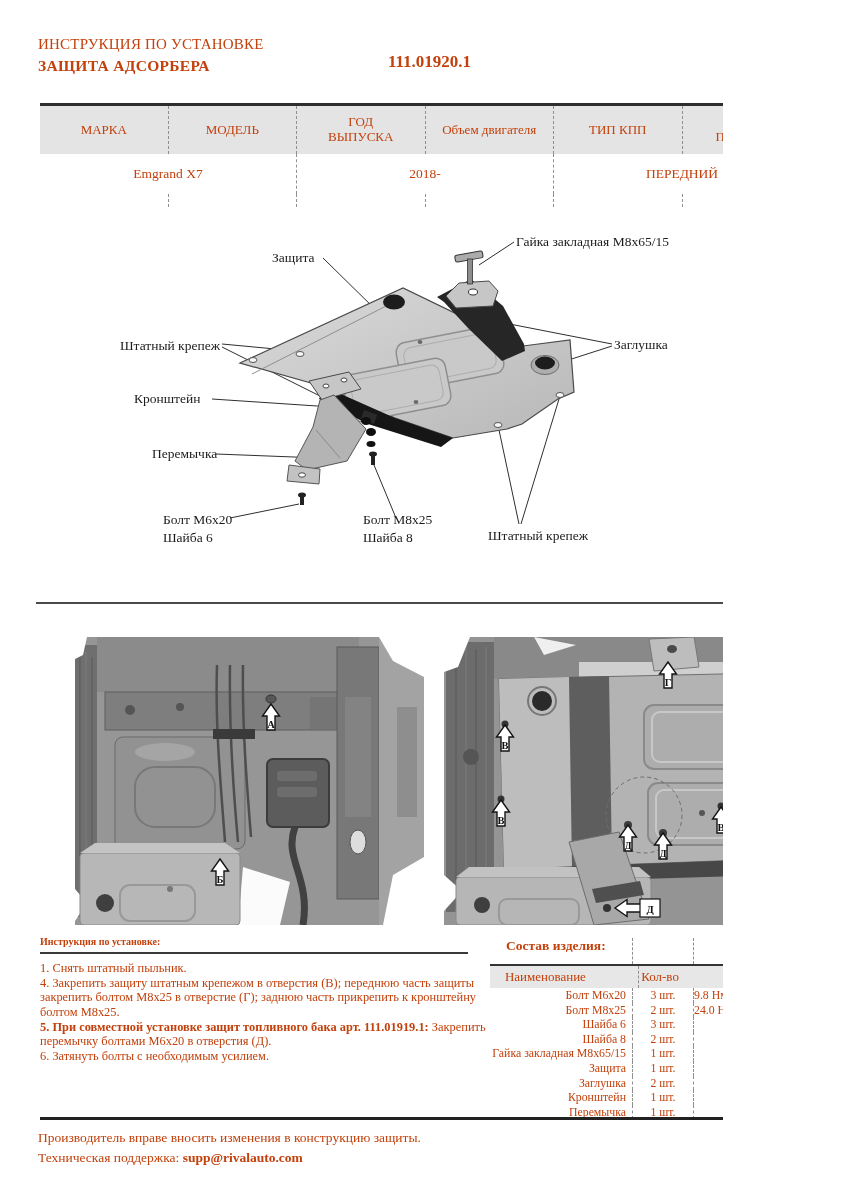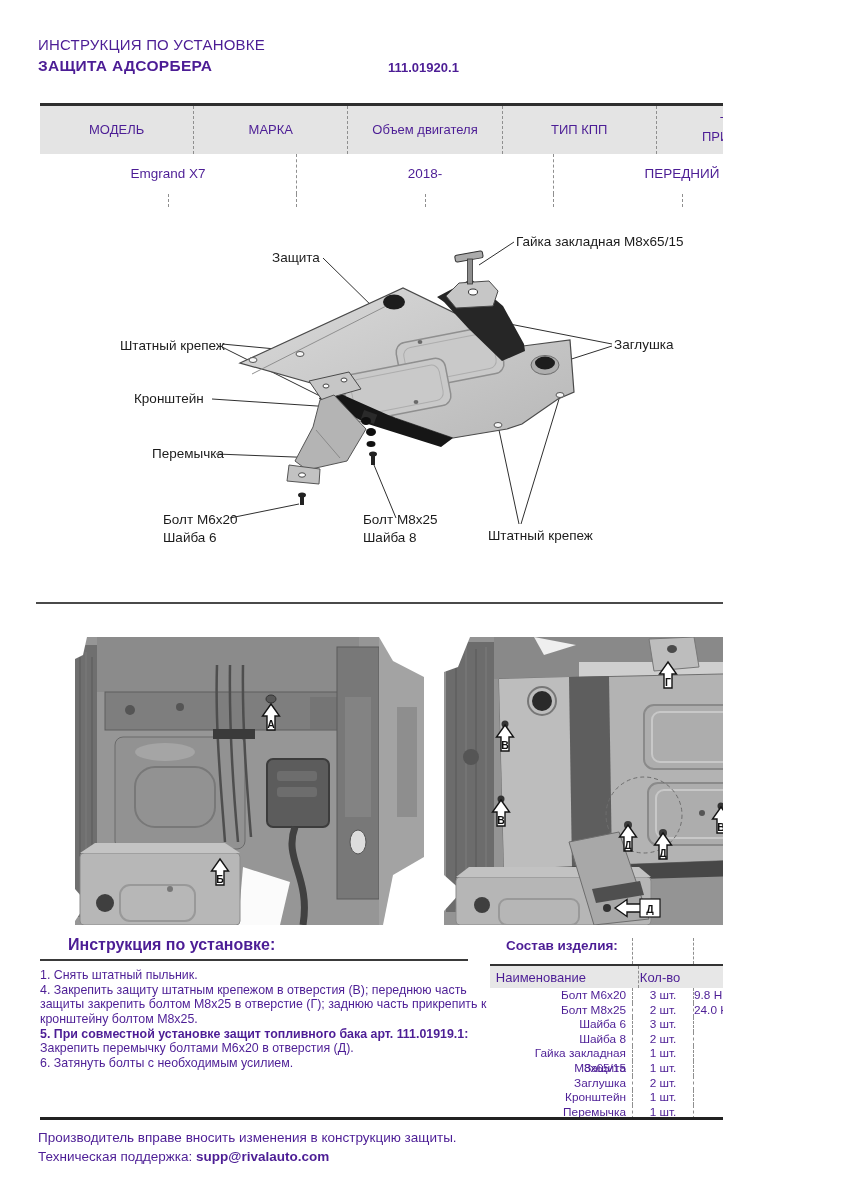--- a/index.html
+++ b/index.html
@@ -1,23 +1,23 @@
 <!DOCTYPE html>
 <html><head>
 <meta charset="utf-8">
 <style>
   html,body{margin:0;padding:0;background:#fff;}
   .page{position:relative;width:723px;height:1200px;background:#ffffff;overflow:hidden;
-        font-family:Liberation Sans, sans-serif;color:#4c1d95;}
+        font-family:Liberation Serif, serif;color:#c2410c;}
 
   
   .hdr{position:absolute;left:38px;top:36px;}
   .doc-type{font-size:15px;letter-spacing:.2px;}
   .doc-title{font-size:15.5px;font-weight:bold;margin-top:4px;letter-spacing:.3px;}
-  .part-number{position:absolute;left:388px;top:60px;font-size:13px;font-weight:bold;}
+  .part-number{position:absolute;left:388px;top:52px;font-size:17px;font-weight:bold;}
 
   
   .spec{position:absolute;left:40px;top:103px;width:770px;border-top:3px solid #2e2e2e;}
   .spec-row{display:flex;}
   .spec-row.head{background:#e4e4e4;height:48px;}
   .spec-row.vals{height:40px;}
   .spec-row.tail{height:13px;}
   .spec-cell{flex:1 1 0;display:flex;align-items:center;justify-content:center;text-align:center;
              font-size:13px;line-height:1.15;white-space:pre-line;border-left:1px dashed #8f8f8f;}
   .spec-row .spec-cell:first-child{border-left:none;}
@@ -33,21 +33,21 @@
   .diagram .leader{stroke:#2f2f2f;stroke-width:1;fill:none;}
   .photo{position:absolute;top:637px;}
   .photo-left{left:75px;}
   .photo-right{left:444px;}
   .marker polygon{fill:#ffffff;stroke:#141414;stroke-width:1.4;}
   .marker rect{fill:#ffffff;stroke:#141414;stroke-width:1.2;}
   .marker text{font-size:10.5px;font-weight:bold;text-anchor:middle;fill:#111;}
 
   
   .ins{position:absolute;left:40px;top:936px;width:450px;}
-  .ins-title{font-size:16px;font-weight:bold;margin-left:28px;}
+  .ins-title{font-size:10px;font-weight:bold;}
   .ins-rule{height:2px;background:#3a3a3a;margin:5px 0 7px 0;width:428px;}
   .step{font-size:12.4px;line-height:1.18;}
   .step .sb{font-weight:bold;}
 
   
   .parts{position:absolute;left:490px;top:938px;width:320px;font-size:11.8px;}
   .prow{display:flex;}
   .p-name{width:142px;text-align:right;padding-right:6px;box-sizing:border-box;}
   .p-qty{width:61px;text-align:center;border-left:1px dashed #8f8f8f;box-sizing:border-box;}
   .p-torq{width:117px;border-left:1px dashed #8f8f8f;box-sizing:border-box;}
@@ -70,22 +70,24 @@
 <div class="page">
 
   <div class="hdr">
     <div class="doc-type">ИНСТРУКЦИЯ ПО УСТАНОВКЕ</div>
     <div class="doc-title">ЗАЩИТА АДСОРБЕРА</div>
   </div>
   <div class="part-number">111.01920.1</div>
 
   <div class="spec">
     <div class="spec-row head">
+      <div class="spec-cell">МАРКА</div>
       <div class="spec-cell">МОДЕЛЬ</div>
-      <div class="spec-cell">МАРКА</div>
+      <div class="spec-cell">ГОД
+ВЫПУСКА</div>
       <div class="spec-cell">Объем двигателя</div>
       <div class="spec-cell">ТИП КПП</div>
       <div class="spec-cell">ТИП
 ПРИВОДА</div>
     </div>
     <div class="spec-row vals">
       <div class="spec-cell">Emgrand X7</div>
       <div class="spec-cell">2018-</div>
       <div class="spec-cell">ПЕРЕДНИЙ</div>
     </div>

